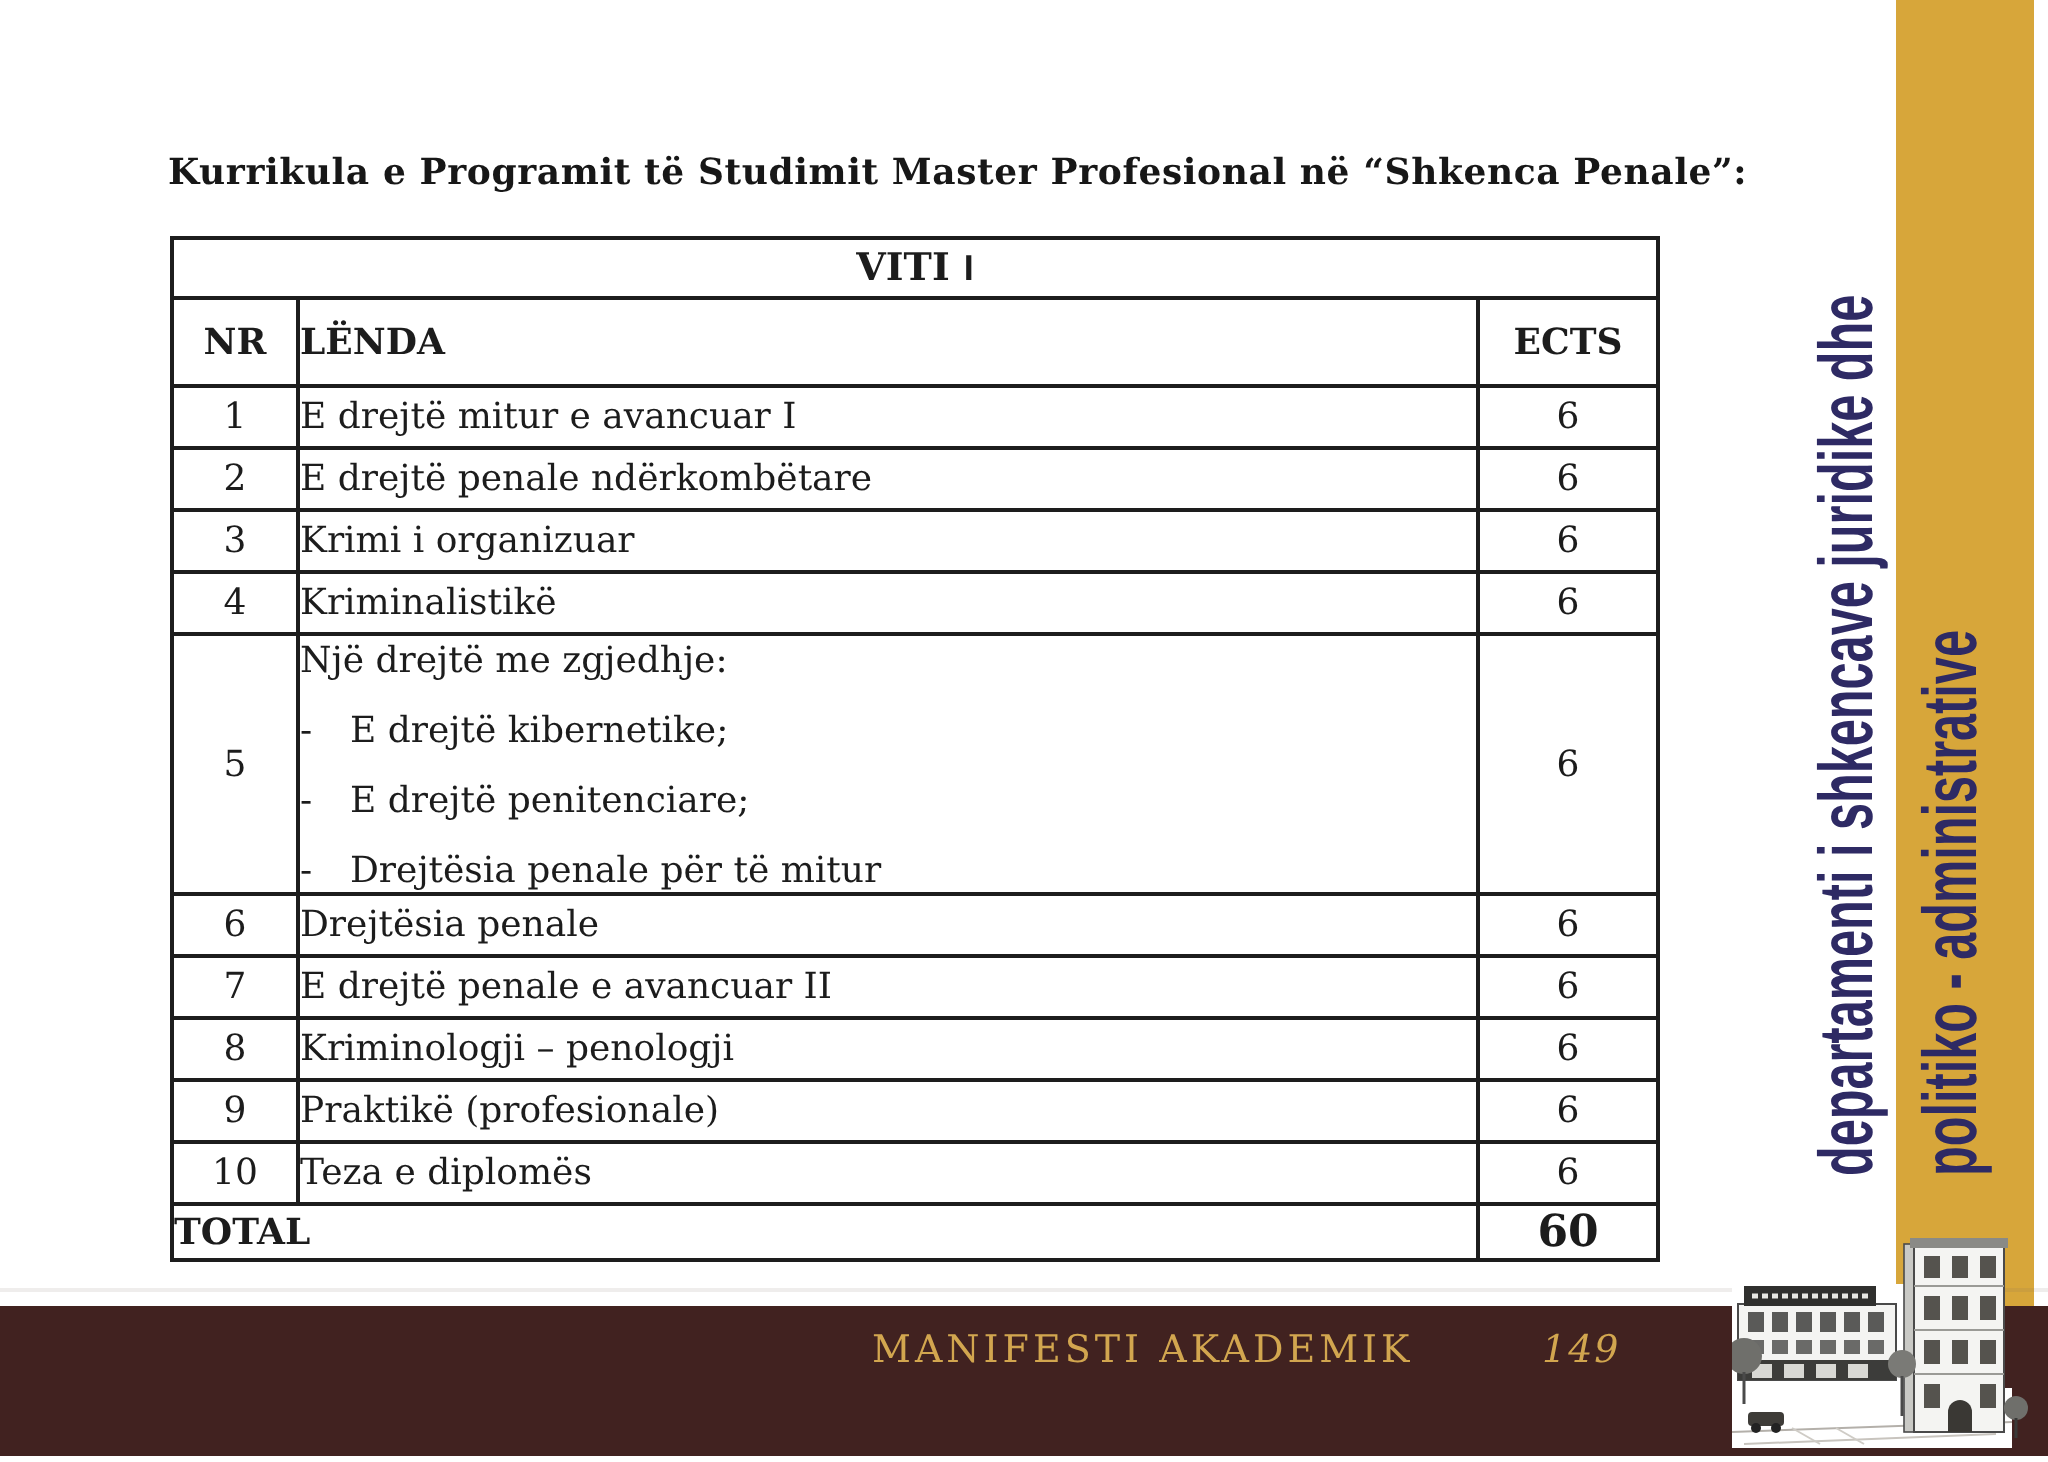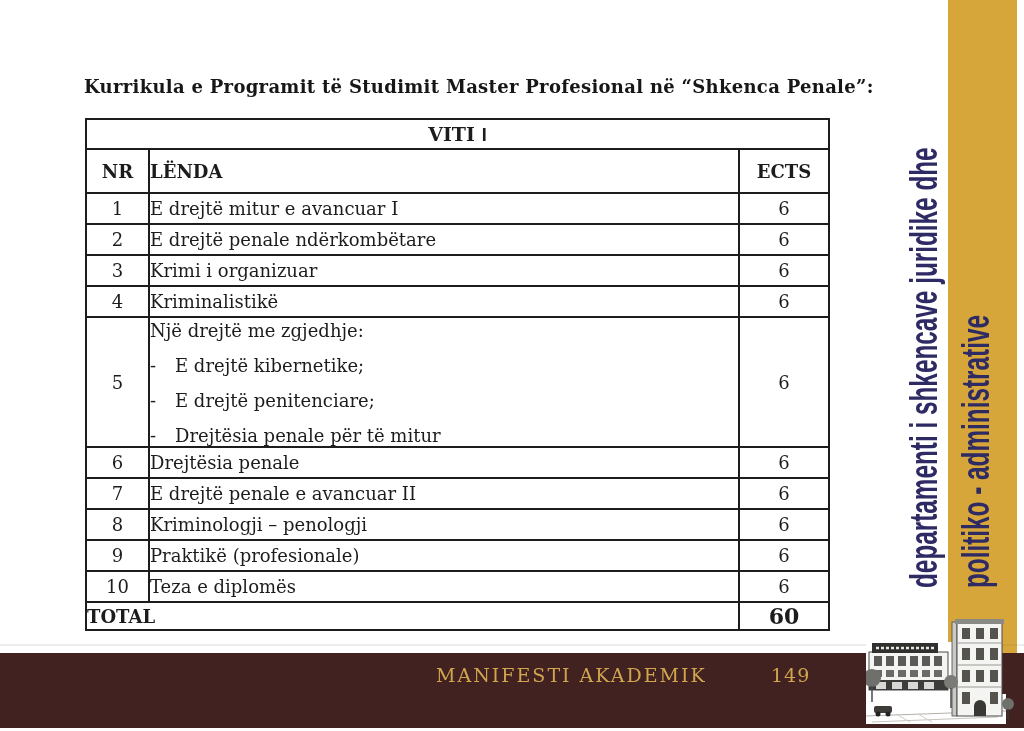--- a/index.html
+++ b/index.html
@@ -47,20 +47,21 @@
   
   .footer-band{position:absolute;left:0;top:653px;width:1024px;height:75px;background:var(--maroon-band,#412220);}
   .journal-title{
     position:absolute;left:398px;top:664px;font-size:19px;letter-spacing:2px;
     color:var(--footer-gold,#D2A64F);
     margin-left:38px;
   }
   .page-number{
     position:absolute;left:771px;top:664px;font-size:19px;letter-spacing:1px;
     color:var(--footer-gold,#D2A64F);
+    font-style:italic;
   }
   
   .logo{position:absolute;left:866px;top:616px;width:152px;height:112px;}
 </style>
 </head>
 <body>
 
 <div class="page">
 
   <div class="gold-band"></div>

